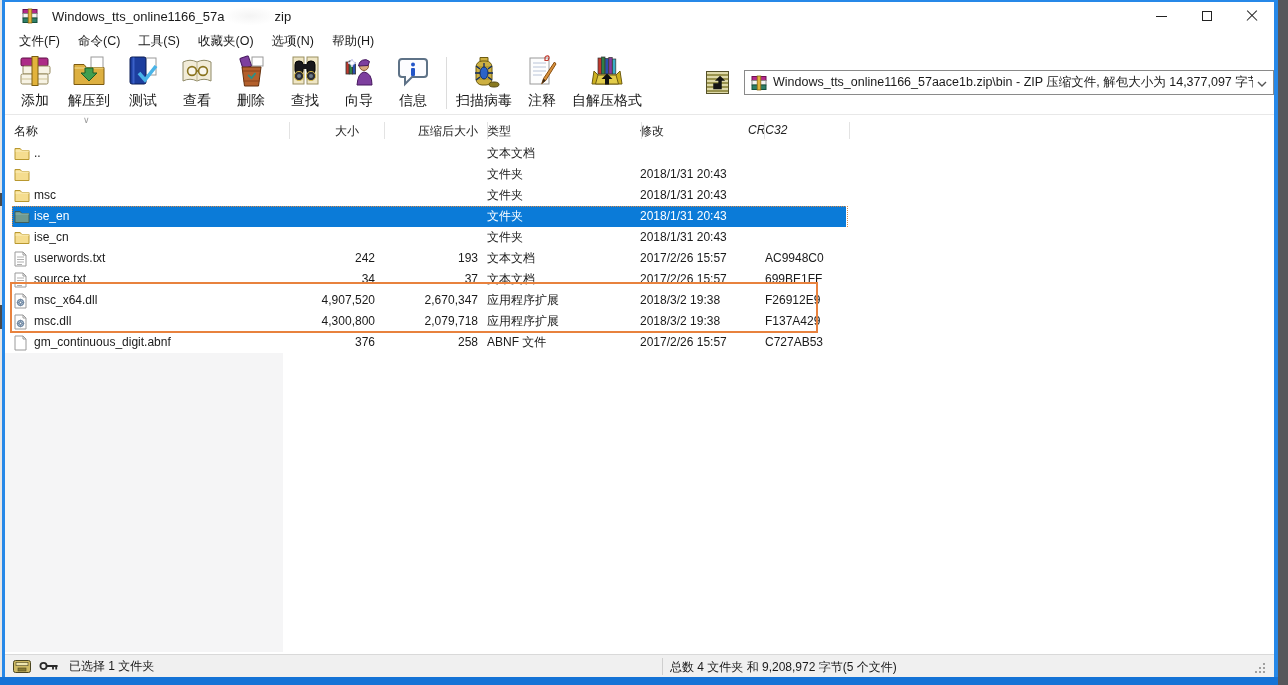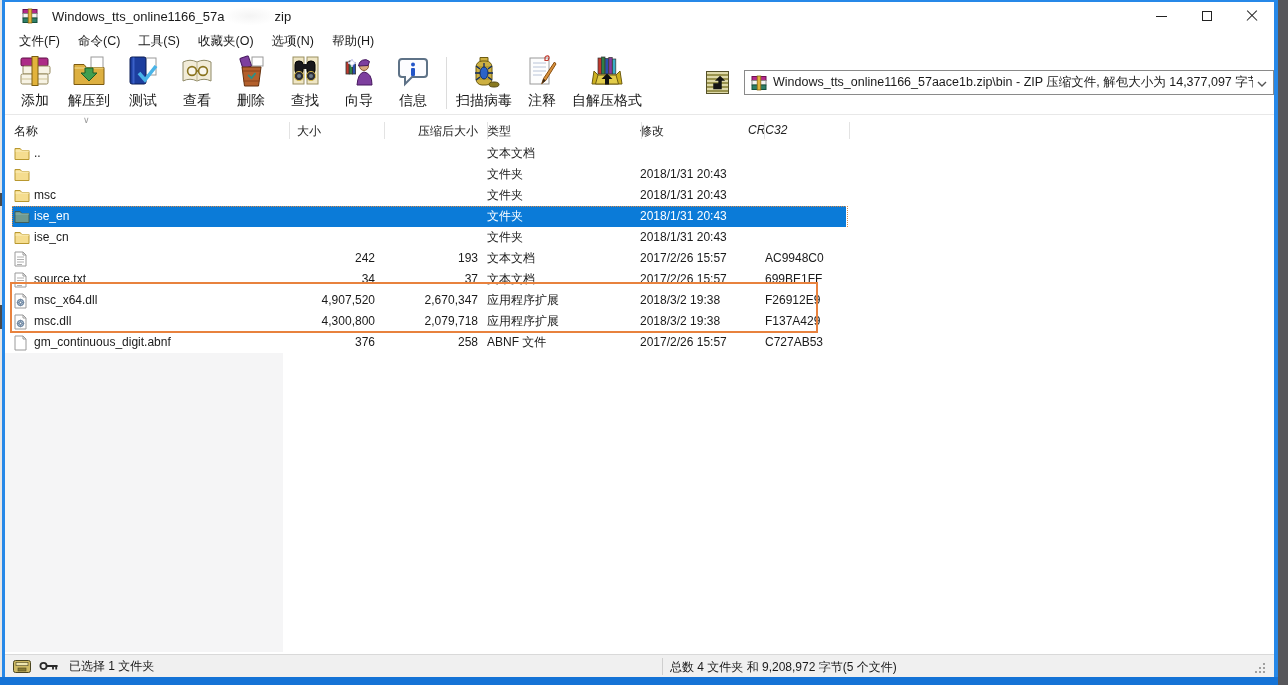--- a/index.html
+++ b/index.html
@@ -46,21 +46,21 @@
             background:repeating-linear-gradient(180deg,#ded9a8 0 2px,#9a944f 2px 4px); display:flex; align-items:center; justify-content:center; }
   .combo { position:absolute; left:744px; top:70px; width:530px; height:25px; background:#fff; border:1px solid #8a8a8a;
            display:flex; align-items:center; padding:0 6px; }
   .combo-ico { width:16px; height:16px; flex:0 0 auto; }
   .combo-text { margin-left:6px; white-space:nowrap; overflow:hidden; flex:1 1 auto; font-size:12.5px; }
   .combo-chevron { flex:0 0 auto; margin-left:4px; }
   
   .colhead { position:absolute; left:5px; top:118px; width:1269px; height:25px; background:#fff; font-size:12px; color:#222; }
   .colhead .hc { position:absolute; top:5px; white-space:nowrap; }
   .h-name   { left:9px; }
-  .h-size   { left:292px; width:90px; text-align:left; }
+  .h-size   { left:264px; width:90px; text-align:right; }
   .h-packed { left:377px; width:96px; text-align:right; }
   .h-type   { left:482px; }
   .h-mod    { left:635px; }
   .h-crc    { left:743px;font-style:italic; }
   .hsep { position:absolute; top:4px; width:1px; height:17px; background:#e3e3e3; }
   .sort-ind { position:absolute; left:78px; top:-3px; font-size:9px; color:#999; }
   
   .name-band { position:absolute; left:5px; top:143px; width:278px; height:509px; background:#f5f5f6; z-index:0; }
   .rows { position:absolute; left:0px; top:143px; width:1274px; z-index:1; }
   .row { position:relative; height:21px; background:#fff; }
@@ -346,20 +346,21 @@
     <span class="cell c-mod">2018/1/31 20:43</span>
     <span class="cell c-crc"></span>
   </div>
 
   <div class="row">
     <span class="cell c-icon"><svg xmlns="http://www.w3.org/2000/svg" width="13" height="16" viewBox="0 0 13 16">
             <path d="M1 1h8l3 3v11H1z" fill="#fff" stroke="#9a9a9a"></path>
             <path d="M9 1v3h3" fill="none" stroke="#9a9a9a"></path>
             <path d="M3 6h7M3 8.5h7M3 11h7M3 13.5h5" stroke="#b0b0b0"></path>
           </svg></span>
+    <span class="cell c-name">userwords.txt</span>
     <span class="cell c-size">242</span>
     <span class="cell c-packed">193</span>
     <span class="cell c-type">文本文档</span>
     <span class="cell c-mod">2017/2/26 15:57</span>
     <span class="cell c-crc">AC9948C0</span>
   </div>
 
   <div class="row">
     <span class="cell c-icon"><svg xmlns="http://www.w3.org/2000/svg" width="13" height="16" viewBox="0 0 13 16">
             <path d="M1 1h8l3 3v11H1z" fill="#fff" stroke="#9a9a9a"></path>

